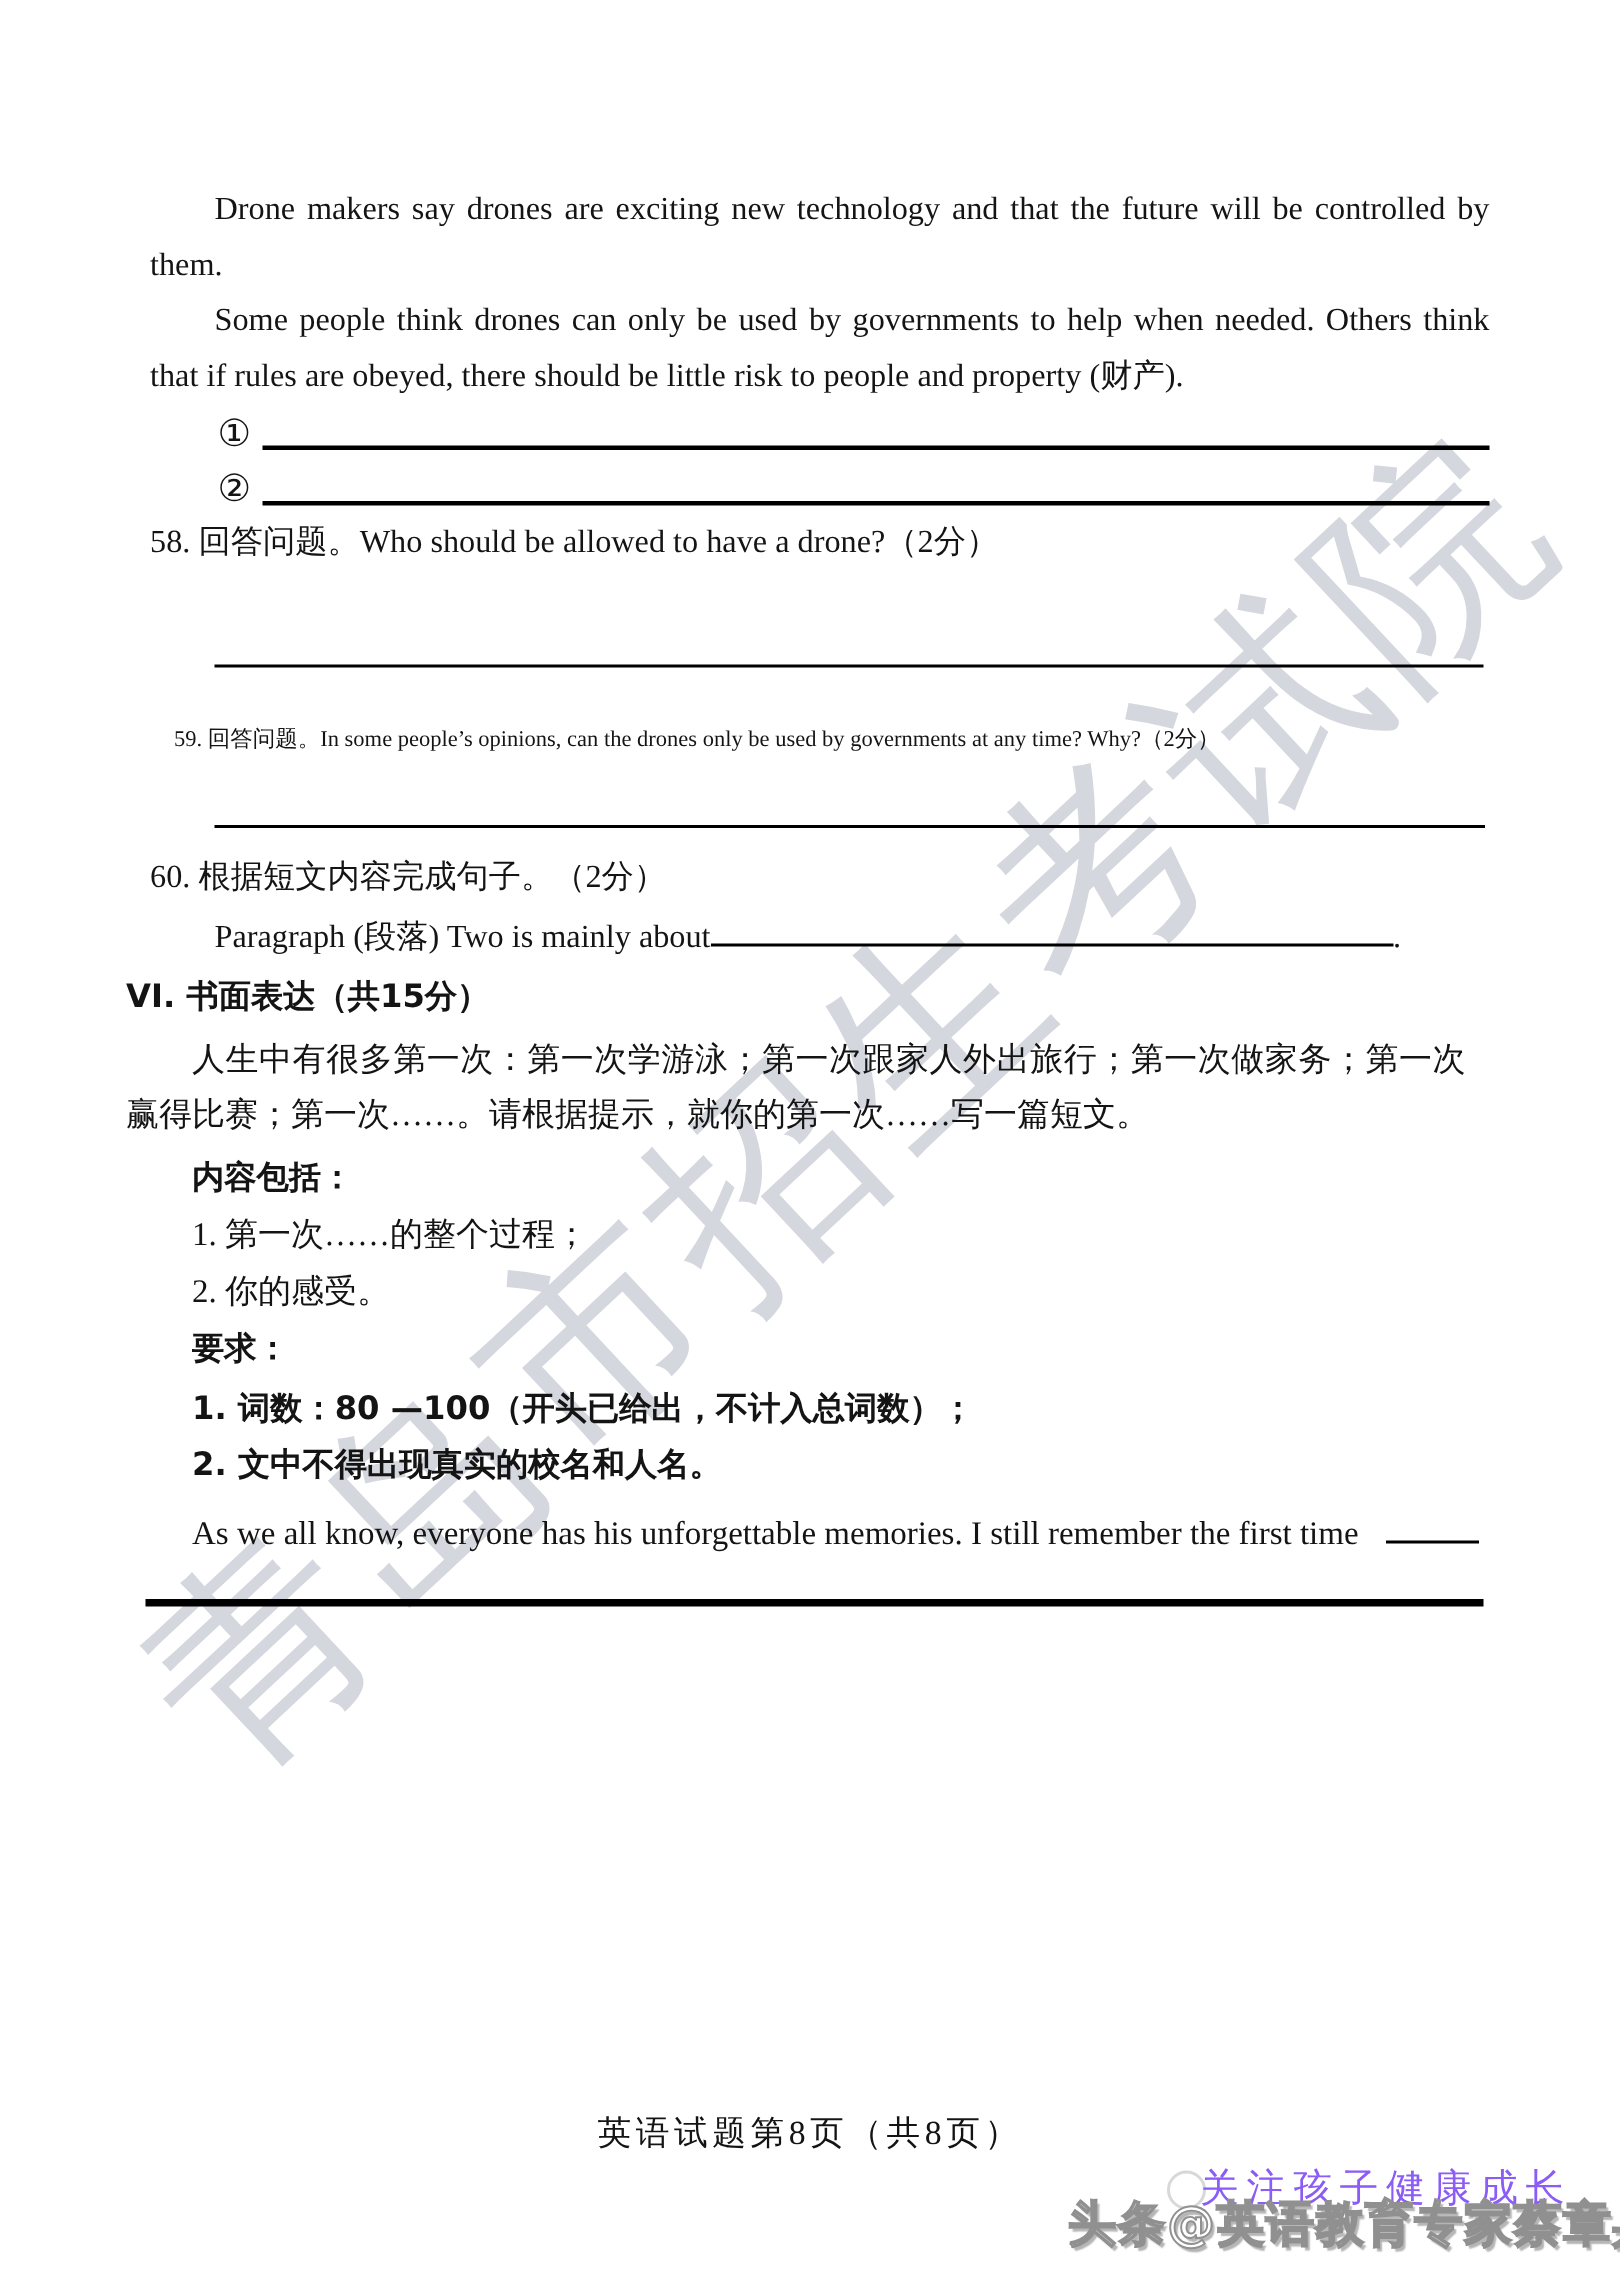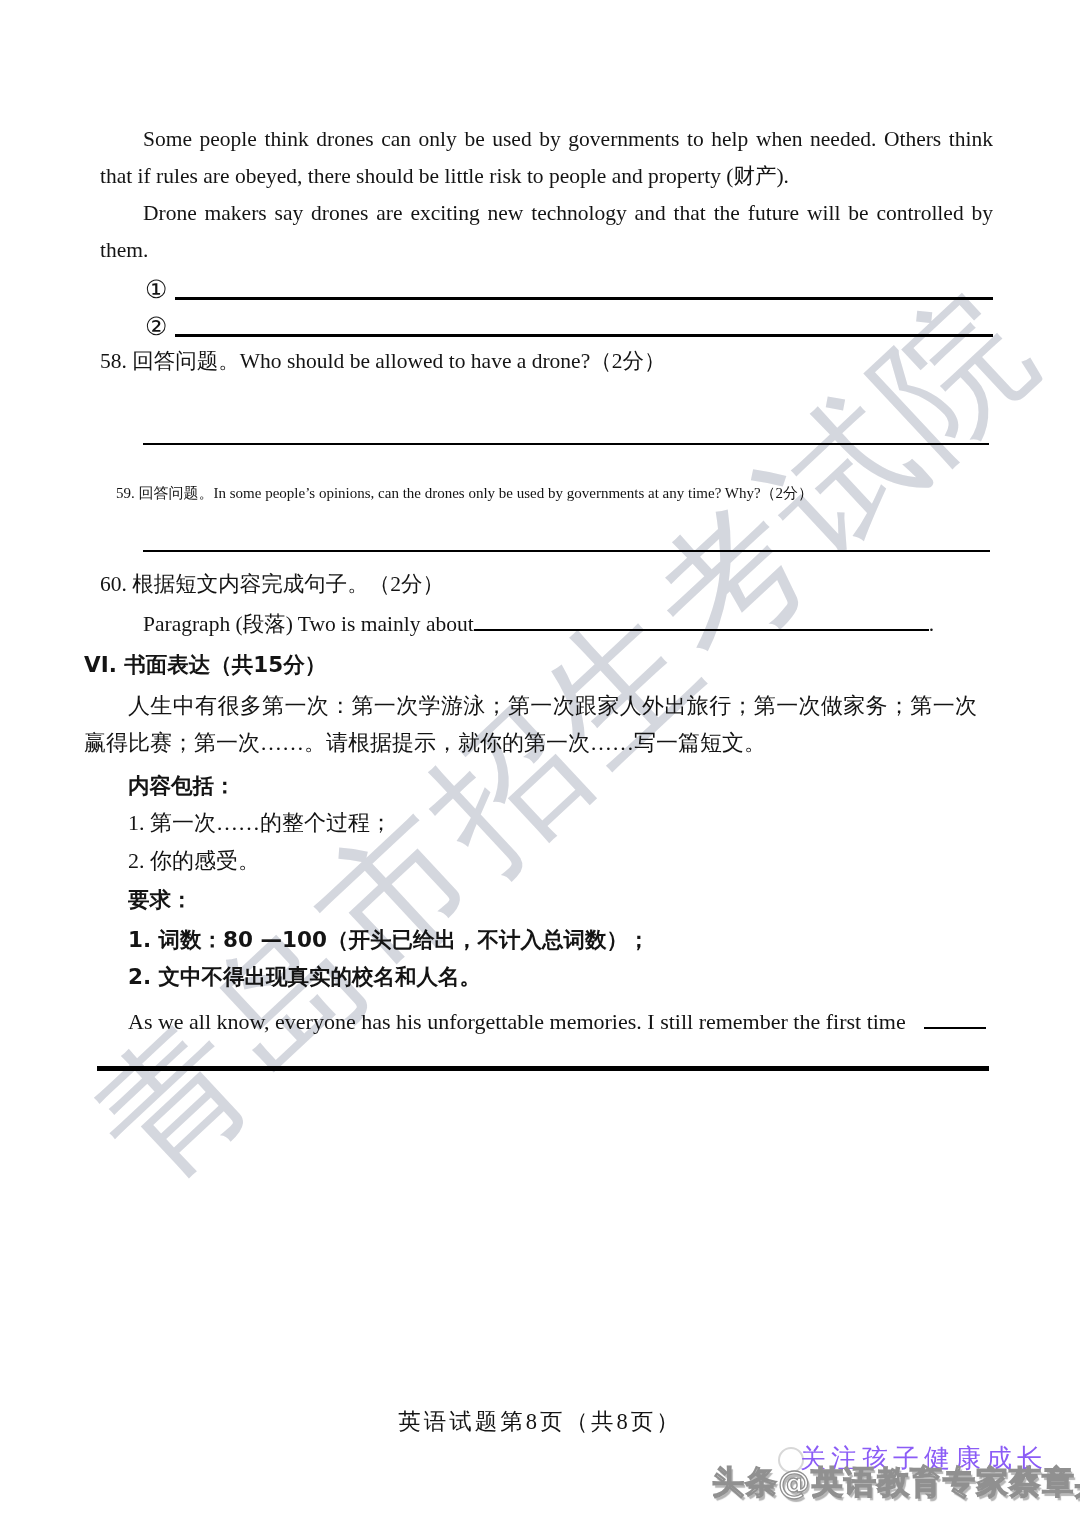--- a/index.html
+++ b/index.html
@@ -64,22 +64,22 @@
 </head>
 <body>
 
 <div class="page">
 
   <div id="wm-diag">青岛市招生考试院</div>
 
   <div class="content">
 
     <section id="sec-top">
+      <p class="eng">Drone makers say drones are exciting new technology and that the future will be controlled by them.</p>
       <p class="eng">Some people think drones can only be used by governments to help when needed. Others think that if rules are obeyed, there should be little risk to people and property (财产).</p>
-      <p class="eng">Drone makers say drones are exciting new technology and that the future will be controlled by them.</p>
       <div class="blankrow">
         <span class="num">①</span>
         <span class="bline"></span>
       </div>
       <div class="blankrow">
         <span class="num">②</span>
         <span class="bline"></span>
       </div>
       <div class="qline">58. 回答问题。Who should be allowed to have a drone?（2分）</div>
     </section>

